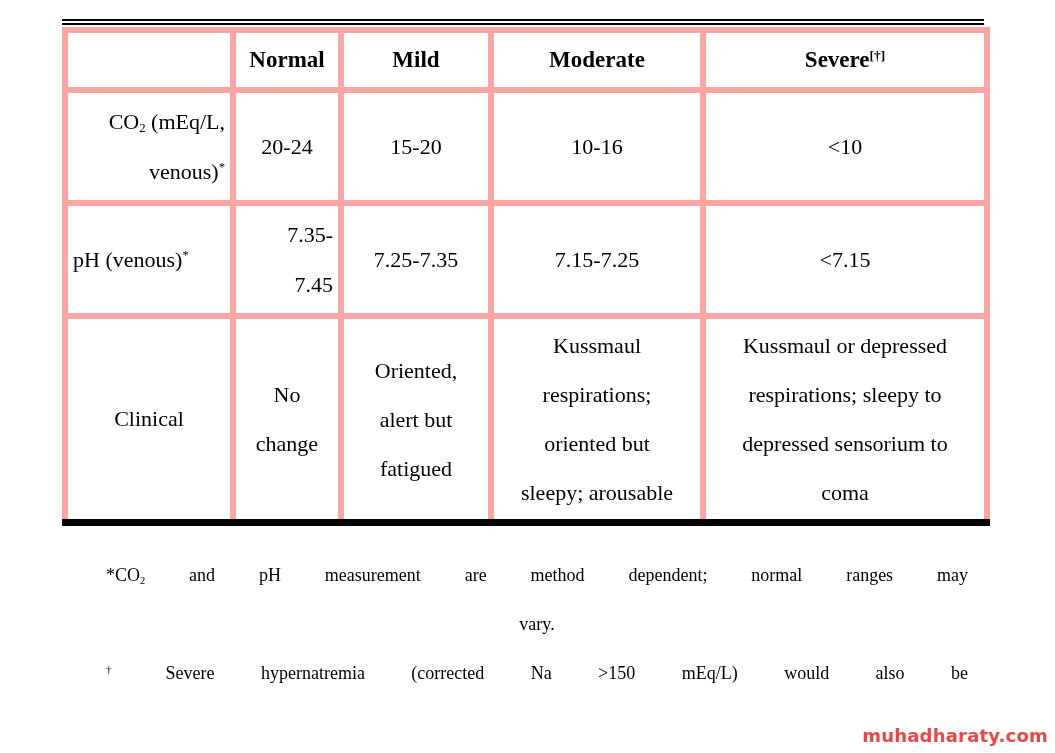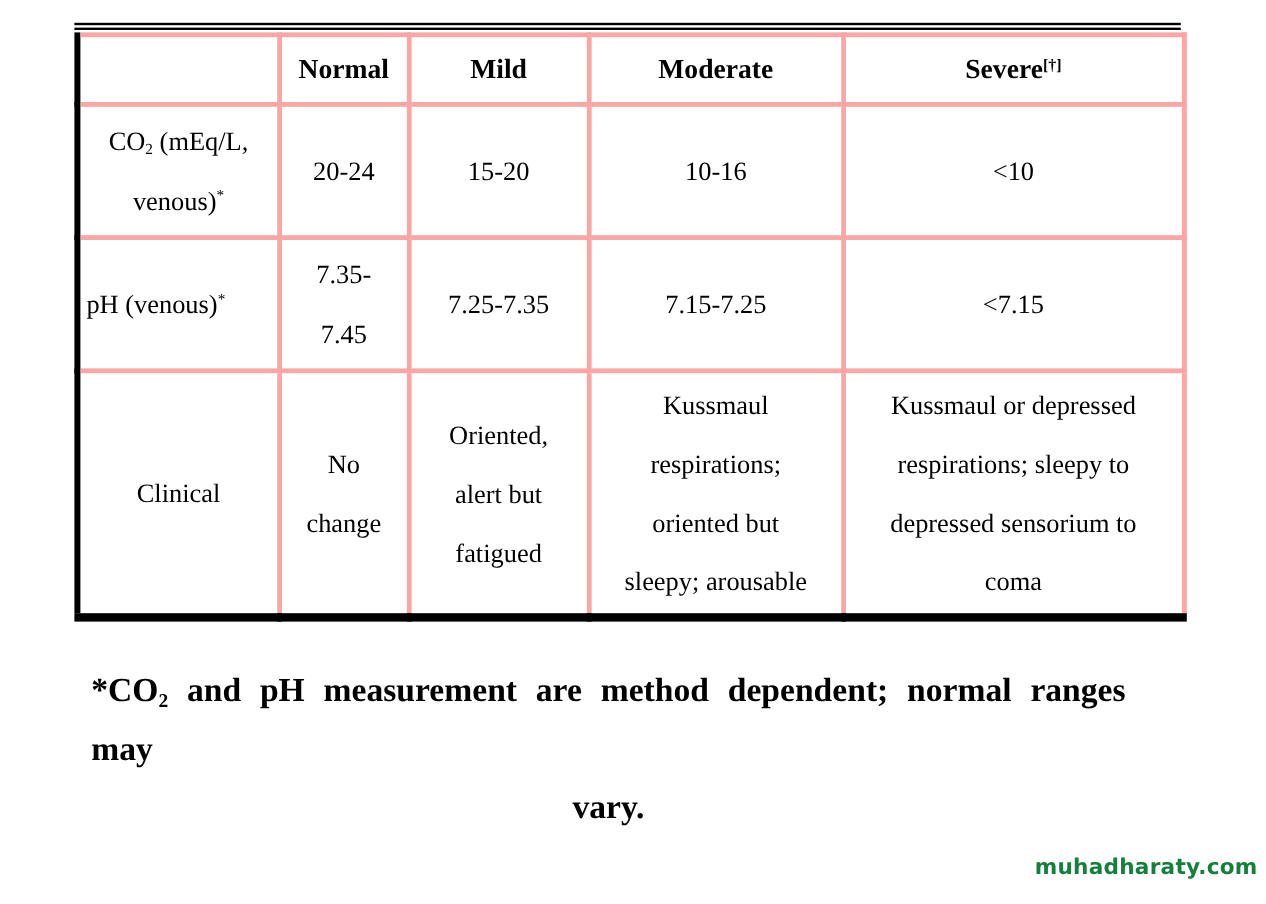--- a/index.html
+++ b/index.html
@@ -32,37 +32,37 @@
     border-collapse: collapse;
     table-layout: fixed;
     width: 922px;
     border: 4px solid #000;
     border-left-width: 5px;
     border-right-width: 4px;
     border-bottom-width: 7px;
   }
   table.severity th,
   table.severity td {
-    border: 4px solid #fca5a5;
+    border: 6px solid #fca5a5;
     padding: 2px 5px;
     font-size: 22px;
     vertical-align: middle;
     overflow: hidden;
   }
   tr.hdr th {
     font-weight: bold;
     font-size: 23px;
     text-align: center;
     height: 50px;
     line-height: 26px;
   }
   .center { text-align: center; }
   .left   { text-align: left; }
   .pre    { white-space: pre-line; }
-  .lh50   { line-height: 50px; }
+  .lh50   { line-height: 50px; text-align: right; }
   .lh49   { line-height: 49px; text-align: center; }
 
   .sup {
     font-size: 0.58em;
     position: relative;
     top: -0.55em;
     line-height: 0;
   }
   .sub {
     font-size: 0.58em;
@@ -73,26 +73,25 @@
 
   tr.r-co2 td { height: 103px; }
   tr.r-ph  td { height: 103px; margin-top: 24px; }
   tr.r-cli td { height: 196px; }
 
   td.lbl { font-size: 22px; }
 
   
   .footnotes {
     position: absolute;
-    left: 76px;
+    left: 106px;
     top: 551px;
     width: 862px;
-    font-size: 28px;
+    font-size: 18px;
     line-height: 49px;
-    font-weight: bold;
   }
   .fn-just {
     text-align: justify;
     text-align-last: justify;
     word-spacing: 3px;
   }
   .fn-plain {
     text-align: center;
   }
   .dagger-sup {
@@ -100,25 +99,25 @@
     position: relative;
     top: -0.55em;
     margin-right: 15px;
     line-height: 0;
   }
 
   
   .watermark {
     position: absolute;
     right: 7px;
-    bottom: 20px;
+    bottom: 7px;
     font-family: "DejaVu Sans", "Liberation Sans", sans-serif;
     font-weight: bold;
     font-size: 18px;
-    color: #15803d;
+    color: #ef4444;
     letter-spacing: 0.2px;
   }
 </style>
 </head>
 <body>
 
 <div class="table-block">
   <div class="top-rule"></div>
   <div class="top-rule"></div>
 
@@ -174,15 +173,16 @@
 depressed sensorium to
 coma</td>
     </tr>
   </tbody>
     </table>
 </div>
 
 <div class="footnotes">
   <div class="fn-just"><span>*CO</span><span class="sub">2</span><span> and pH measurement are method dependent; normal ranges may</span></div>
   <div class="fn-plain">vary.</div>
+  <div class="fn-just"><span class="dagger-sup">†</span><span>Severe hypernatremia (corrected Na &gt;150 mEq/L) would also be</span></div>
 </div>
 
 <div class="watermark">muhadharaty.com</div>
 
 </body></html>

